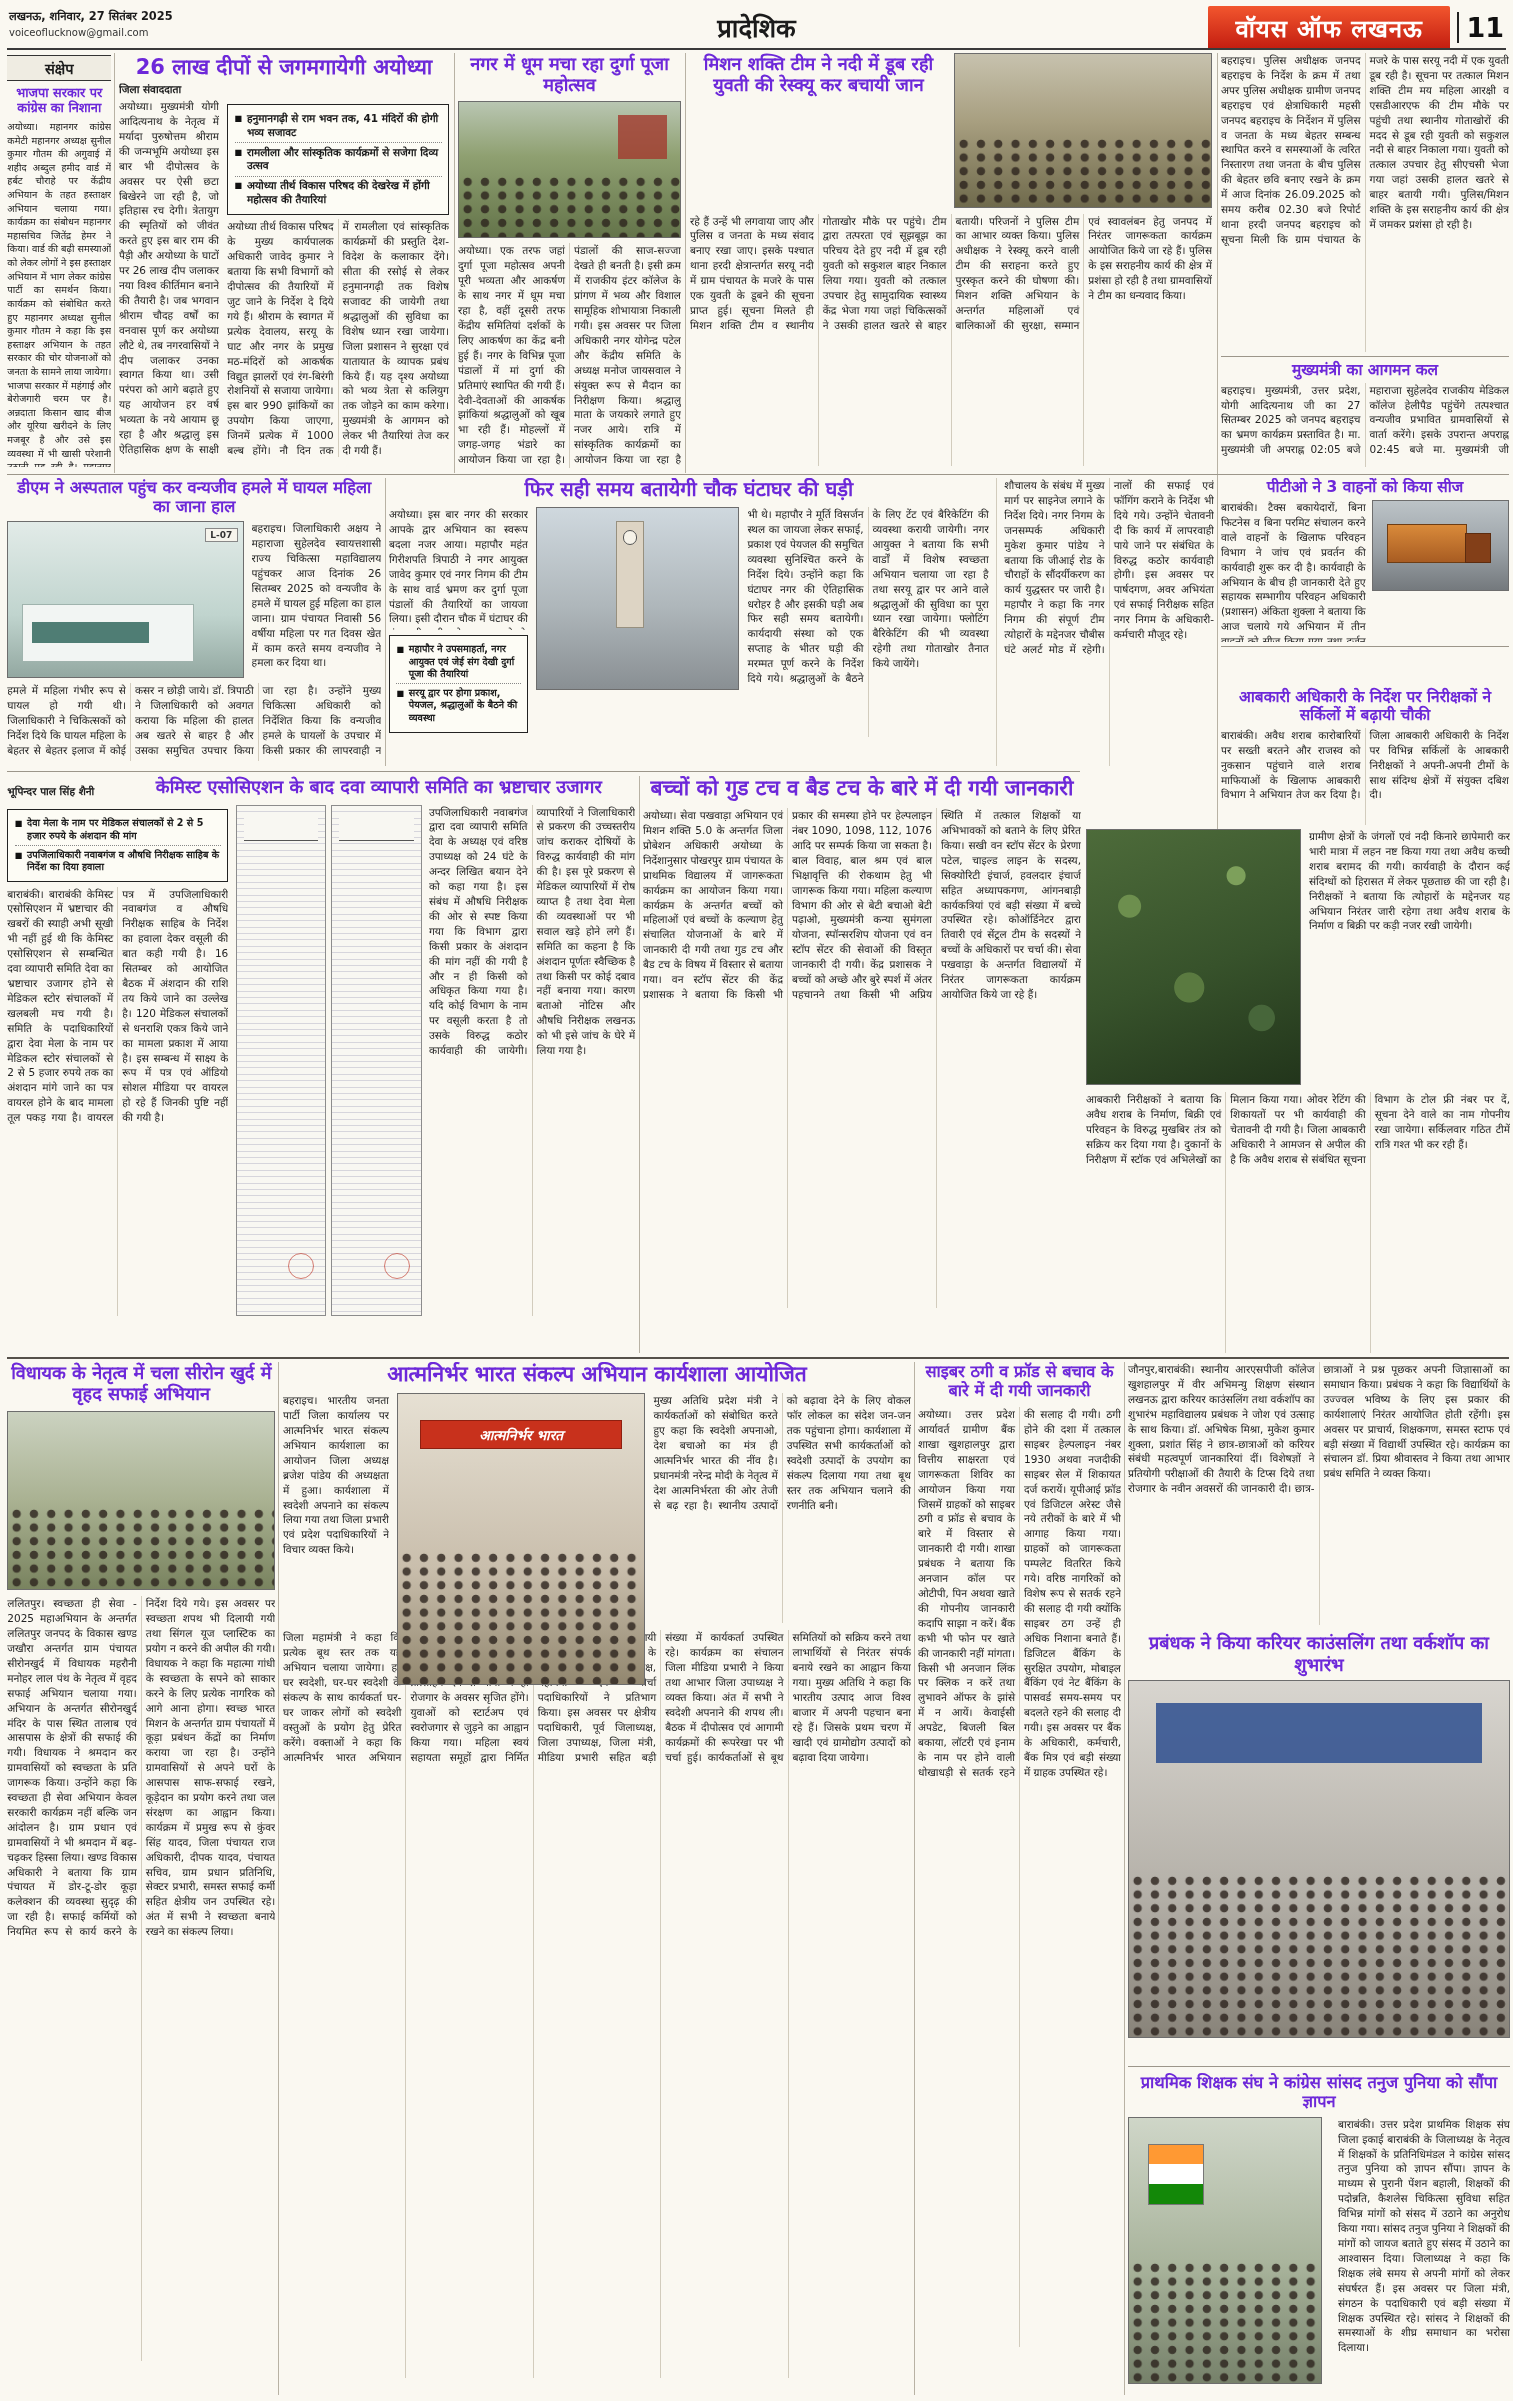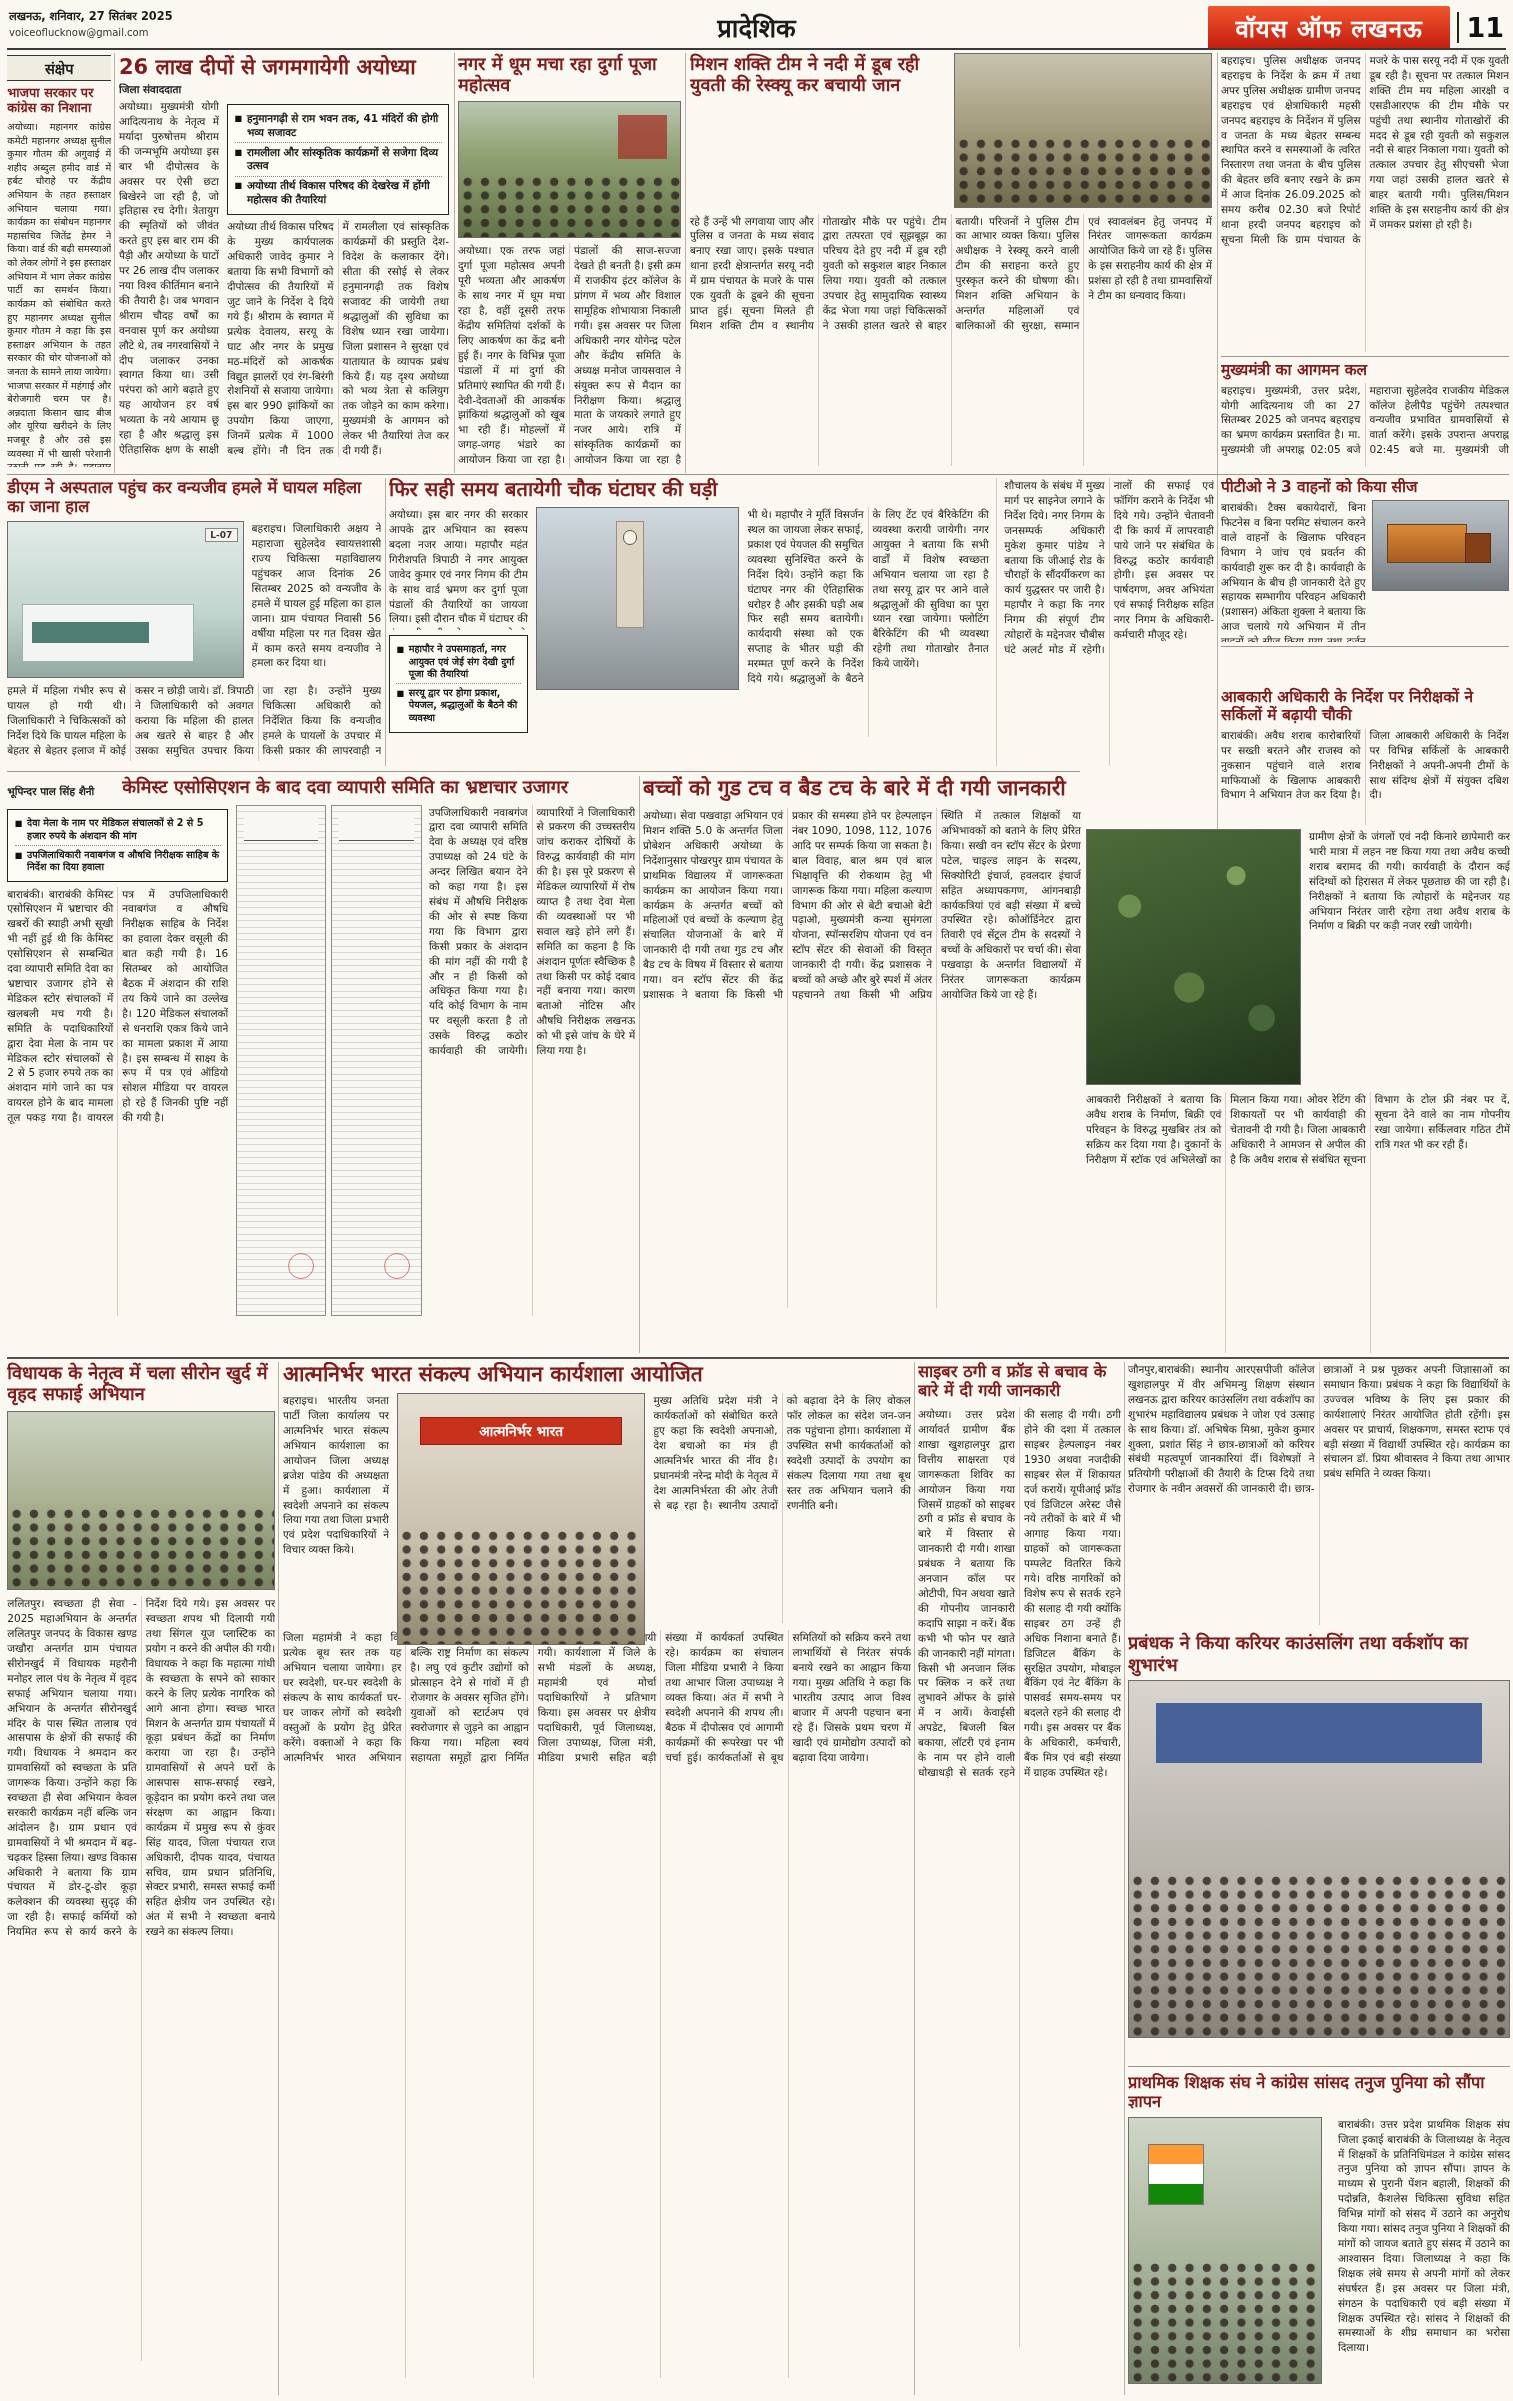--- a/index.html
+++ b/index.html
@@ -1,21 +1,21 @@
 <!DOCTYPE html>
 <html style="font-size:14.6px"><head>
 <meta charset="utf-8">
 <style>
   *{margin:0;padding:0;box-sizing:border-box;}
   body{background:#d9d4c7;font-family:"DejaVu Sans","Liberation Sans",sans-serif;}
   .page{position:relative;width:1513px;height:2401px;background:#faf8f1;color:#1b1b1b;overflow:hidden;margin:0 auto;}
   .rule{position:absolute;background:#3a3a3a;}
   .v{position:absolute;width:0.9px;background:#b8b2a4;}
   .art{position:absolute;overflow:hidden;}
-  .hl{font-weight:bold;color:#7f1d1d;line-height:1.18;}
+  .hl{font-weight:bold;color:#6d28d9;line-height:1.18;text-align:center;}
   .byline{font-size:10.5px;font-weight:bold;color:#222;margin:2.7px 0;}
   .bt{font-size:10.5px;line-height:1.42;text-align:justify;color:#232323;overflow:hidden;}
   .c2{column-count:2}.c3{column-count:3}.c4{column-count:4}.c5{column-count:5}
   .c2,.c3,.c4,.c5{column-gap:9px;column-rule:0.9px solid #d2ccbd;}
   .masthead{position:absolute;top:3.7px;left:9px;right:9px;height:44px;}
   .mast-left{position:absolute;left:0;top:4.6px;font-size:11.4px;line-height:1.5;font-weight:bold;}
   .mast-left .email{font-size:10px;color:#333;font-weight:normal;}
   .mast-center{position:absolute;left:0;right:0;top:6.4px;text-align:center;font-size:25.6px;font-weight:bold;}
   .mast-right{position:absolute;right:0;top:2.7px;display:flex;align-items:center;gap:7.3px;}
   .brand-box{background:linear-gradient(180deg,#f2562e,#c31d10);color:#fff;font-weight:bold;font-size:24px;padding:4.6px 27px;letter-spacing:0.9px;border-radius:1.8px;}
@@ -234,21 +234,21 @@
   <section class="art" style="left:7.3px;top:1362px;width:268px;height:1030px;">
     <h1 class="hl" style="font-size:18px;">विधायक के नेतृत्व में चला सीरोन खुर्द में वृहद सफाई अभियान</h1>
     <div class="photo crowd ph-safai" style="height:179px;margin:6.4px 0;"></div>
     <div class="bt c2" style="height:765px;">ललितपुर। स्वच्छता ही सेवा - 2025 महाअभियान के अन्तर्गत ललितपुर जनपद के विकास खण्ड जखौरा अन्तर्गत ग्राम पंचायत सीरोनखुर्द में विधायक महरौनी मनोहर लाल पंथ के नेतृत्व में वृहद सफाई अभियान चलाया गया। अभियान के अन्तर्गत सीरोनखुर्द मंदिर के पास स्थित तालाब एवं आसपास के क्षेत्रों की सफाई की गयी। विधायक ने श्रमदान कर ग्रामवासियों को स्वच्छता के प्रति जागरूक किया। उन्होंने कहा कि स्वच्छता ही सेवा अभियान केवल सरकारी कार्यक्रम नहीं बल्कि जन आंदोलन है। ग्राम प्रधान एवं ग्रामवासियों ने भी श्रमदान में बढ़-चढ़कर हिस्सा लिया। खण्ड विकास अधिकारी ने बताया कि ग्राम पंचायत में डोर-टू-डोर कूड़ा कलेक्शन की व्यवस्था सुदृढ़ की जा रही है। सफाई कर्मियों को नियमित रूप से कार्य करने के निर्देश दिये गये। इस अवसर पर स्वच्छता शपथ भी दिलायी गयी तथा सिंगल यूज प्लास्टिक का प्रयोग न करने की अपील की गयी। विधायक ने कहा कि महात्मा गांधी के स्वच्छता के सपने को साकार करने के लिए प्रत्येक नागरिक को आगे आना होगा। स्वच्छ भारत मिशन के अन्तर्गत ग्राम पंचायतों में कूड़ा प्रबंधन केंद्रों का निर्माण कराया जा रहा है। उन्होंने ग्रामवासियों से अपने घरों के आसपास साफ-सफाई रखने, कूड़ेदान का प्रयोग करने तथा जल संरक्षण का आह्वान किया। कार्यक्रम में प्रमुख रूप से कुंवर सिंह यादव, जिला पंचायत राज अधिकारी, दीपक यादव, पंचायत सचिव, ग्राम प्रधान प्रतिनिधि, सेक्टर प्रभारी, समस्त सफाई कर्मी सहित क्षेत्रीय जन उपस्थित रहे। अंत में सभी ने स्वच्छता बनाये रखने का संकल्प लिया।</div>
   </section>
 
   <section class="art" style="left:283px;top:1362px;width:628px;height:1030px;">
     <h1 class="hl" style="font-size:21px;">आत्मनिर्भर भारत संकल्प अभियान कार्यशाला आयोजित</h1>
     <div style="display:flex;gap:8.2px;margin-top:6.4px;height:230px;">
       <div class="bt" style="width:106px;flex:none;">बहराइच। भारतीय जनता पार्टी जिला कार्यालय पर आत्मनिर्भर भारत संकल्प अभियान कार्यशाला का आयोजन जिला अध्यक्ष ब्रजेश पांडेय की अध्यक्षता में हुआ। कार्यशाला में स्वदेशी अपनाने का संकल्प लिया गया तथा जिला प्रभारी एवं प्रदेश पदाधिकारियों ने विचार व्यक्त किये।</div>
-      <div class="photo crowd ph-workshop" style="width:248px;flex:none;height:252px;">
+      <div class="photo crowd ph-workshop" style="width:248px;flex:none;height:292px;font-style:italic;">
         <span class="banner">आत्मनिर्भर भारत</span>
       </div>
       <div class="bt c2" style="flex:1;">मुख्य अतिथि प्रदेश मंत्री ने कार्यकर्ताओं को संबोधित करते हुए कहा कि स्वदेशी अपनाओ, देश बचाओ का मंत्र ही आत्मनिर्भर भारत की नींव है। प्रधानमंत्री नरेन्द्र मोदी के नेतृत्व में देश आत्मनिर्भरता की ओर तेजी से बढ़ रहा है। स्थानीय उत्पादों को बढ़ावा देने के लिए वोकल फॉर लोकल का संदेश जन-जन तक पहुंचाना होगा। कार्यशाला में उपस्थित सभी कार्यकर्ताओं को स्वदेशी उत्पादों के उपयोग का संकल्प दिलाया गया तथा बूथ स्तर तक अभियान चलाने की रणनीति बनी।</div>
     </div>
     <div class="bt c5" style="height:748px;margin-top:7.3px;">जिला महामंत्री ने कहा कि प्रत्येक बूथ स्तर तक यह अभियान चलाया जायेगा। हर घर स्वदेशी, घर-घर स्वदेशी के संकल्प के साथ कार्यकर्ता घर-घर जाकर लोगों को स्वदेशी वस्तुओं के प्रयोग हेतु प्रेरित करेंगे। वक्ताओं ने कहा कि आत्मनिर्भर भारत अभियान केवल आर्थिक कार्यक्रम नहीं बल्कि राष्ट्र निर्माण का संकल्प है। लघु एवं कुटीर उद्योगों को प्रोत्साहन देने से गांवों में ही रोजगार के अवसर सृजित होंगे। युवाओं को स्टार्टअप एवं स्वरोजगार से जुड़ने का आह्वान किया गया। महिला स्वयं सहायता समूहों द्वारा निर्मित उत्पादों की प्रदर्शनी भी लगायी गयी। कार्यशाला में जिले के सभी मंडलों के अध्यक्ष, महामंत्री एवं मोर्चा पदाधिकारियों ने प्रतिभाग किया। इस अवसर पर क्षेत्रीय पदाधिकारी, पूर्व जिलाध्यक्ष, जिला उपाध्यक्ष, जिला मंत्री, मीडिया प्रभारी सहित बड़ी संख्या में कार्यकर्ता उपस्थित रहे। कार्यक्रम का संचालन जिला मीडिया प्रभारी ने किया तथा आभार जिला उपाध्यक्ष ने व्यक्त किया। अंत में सभी ने स्वदेशी अपनाने की शपथ ली। बैठक में दीपोत्सव एवं आगामी कार्यक्रमों की रूपरेखा पर भी चर्चा हुई। कार्यकर्ताओं से बूथ समितियों को सक्रिय करने तथा लाभार्थियों से निरंतर संपर्क बनाये रखने का आह्वान किया गया। मुख्य अतिथि ने कहा कि भारतीय उत्पाद आज विश्व बाजार में अपनी पहचान बना रहे हैं। जिसके प्रथम चरण में खादी एवं ग्रामोद्योग उत्पादों को बढ़ावा दिया जायेगा।</div>
   </section>
 
   <section class="art" style="left:918px;top:1362px;width:203px;height:1030px;">
     <h1 class="hl" style="font-size:16.4px;">साइबर ठगी व फ्रॉड से बचाव के बारे में दी गयी जानकारी</h1>
     <div class="bt c2" style="height:940px;margin-top:6.4px;">अयोध्या। उत्तर प्रदेश आर्यावर्त ग्रामीण बैंक शाखा खुशहालपुर द्वारा वित्तीय साक्षरता एवं जागरूकता शिविर का आयोजन किया गया जिसमें ग्राहकों को साइबर ठगी व फ्रॉड से बचाव के बारे में विस्तार से जानकारी दी गयी। शाखा प्रबंधक ने बताया कि अनजान कॉल पर ओटीपी, पिन अथवा खाते की गोपनीय जानकारी कदापि साझा न करें। बैंक कभी भी फोन पर खाते की जानकारी नहीं मांगता। किसी भी अनजान लिंक पर क्लिक न करें तथा लुभावने ऑफर के झांसे में न आयें। केवाईसी अपडेट, बिजली बिल बकाया, लॉटरी एवं इनाम के नाम पर होने वाली धोखाधड़ी से सतर्क रहने की सलाह दी गयी। ठगी होने की दशा में तत्काल साइबर हेल्पलाइन नंबर 1930 अथवा नजदीकी साइबर सेल में शिकायत दर्ज करायें। यूपीआई फ्रॉड एवं डिजिटल अरेस्ट जैसे नये तरीकों के बारे में भी आगाह किया गया। ग्राहकों को जागरूकता पम्पलेट वितरित किये गये। वरिष्ठ नागरिकों को विशेष रूप से सतर्क रहने की सलाह दी गयी क्योंकि साइबर ठग उन्हें ही अधिक निशाना बनाते हैं। डिजिटल बैंकिंग के सुरक्षित उपयोग, मोबाइल बैंकिंग एवं नेट बैंकिंग के पासवर्ड समय-समय पर बदलते रहने की सलाह दी गयी। इस अवसर पर बैंक के अधिकारी, कर्मचारी, बैंक मित्र एवं बड़ी संख्या में ग्राहक उपस्थित रहे।</div>

